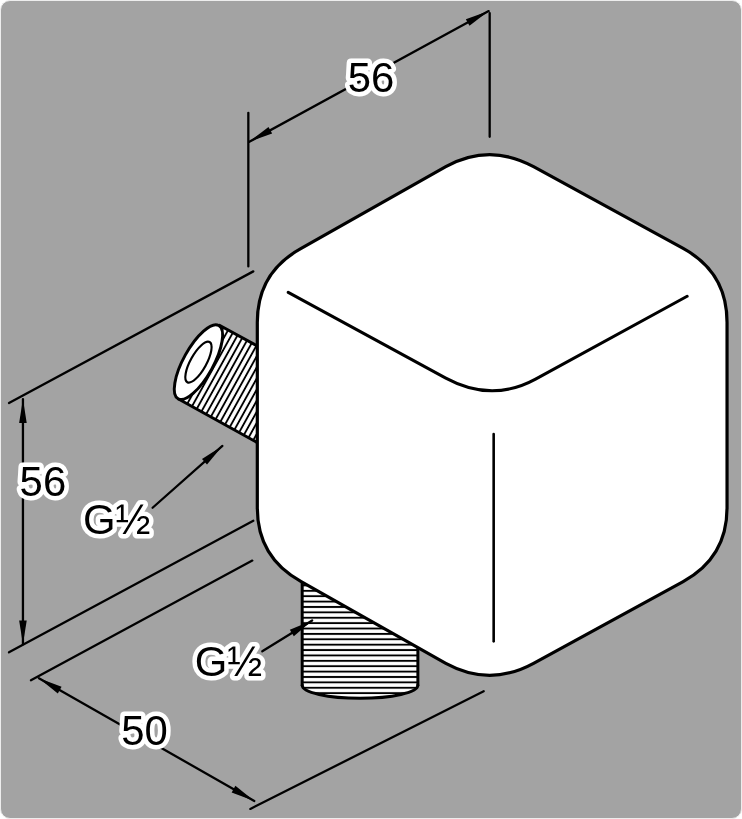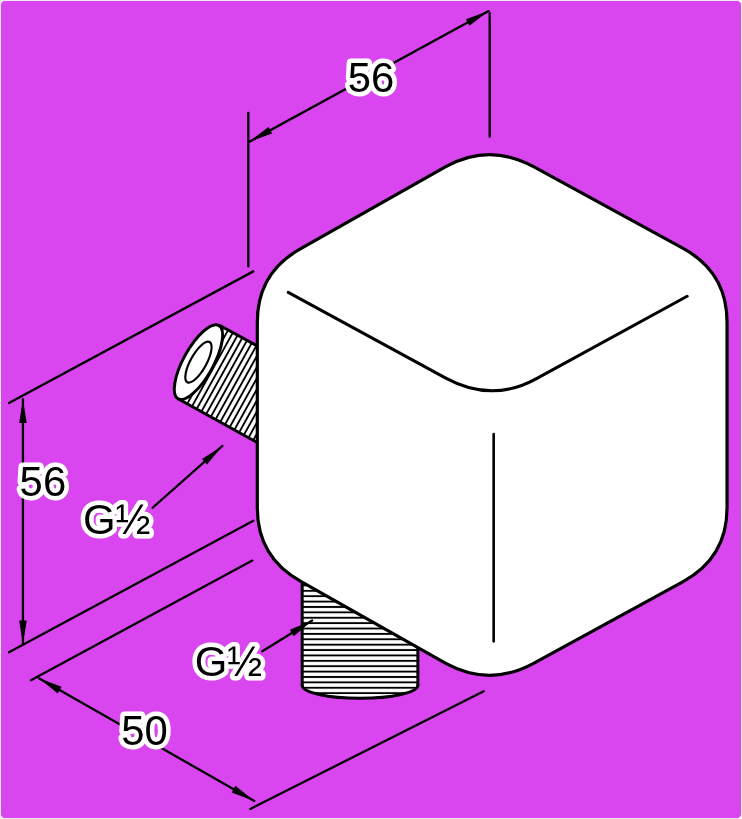--- a/index.html
+++ b/index.html
@@ -1,21 +1,21 @@
 <!DOCTYPE html>
 <html><head>
 <meta charset="utf-8">
 <style>
   html,body{
     margin:0;padding:0;background:#ffffff;
     width:742px;height:819px;overflow:hidden;
   }
   .canvas{
-    position:relative;width:742px;height:819px;background:#d946ef;
-    border:1px solid #ededed;border-radius:5px;box-sizing:border-box;
+    position:relative;width:742px;height:819px;background:#a3a3a3;
+    border:1px solid #ededed;border-radius:10px;box-sizing:border-box;
   }
   svg{display:block;width:100%;height:100%;}
   .dim-text{
     font-family:"Liberation Sans",sans-serif;
     font-size:42px;fill:#000;
     paint-order:stroke;stroke:#ffffff;stroke-width:9px;stroke-linejoin:round;
     text-anchor:middle;
   }
   .outline{fill:#ffffff;stroke:#000;stroke-width:3.2;stroke-linejoin:round;}
   .edge{fill:none;stroke:#000;stroke-width:3;stroke-linecap:round;}

